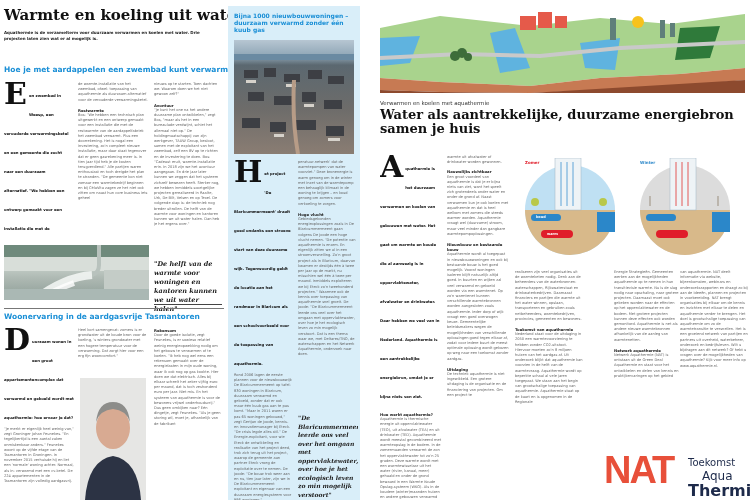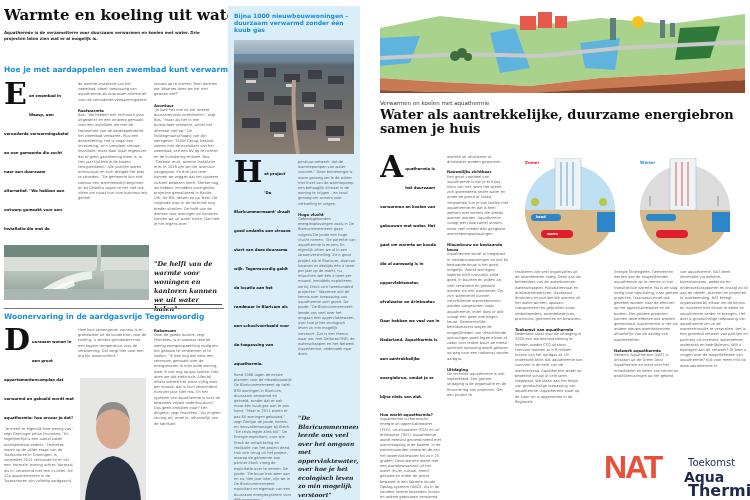--- a/index.html
+++ b/index.html
@@ -47,21 +47,21 @@
     <path d="M88 30 Q60 32 30 55" stroke="#f2f5f3" stroke-width="8" fill="none" opacity="0.9"></path>
     <path d="M70 38 Q50 45 35 55" stroke="#ffffff" stroke-width="6" fill="none" opacity="0.8"></path>
     <rect x="100" y="25" width="45" height="30" fill="#c4ccc7"></rect>
     <rect x="0" y="44" width="145" height="11" fill="#aab8b4"></rect>
   </svg>
 </div>
 <div class="abs quote" style="left:154px;top:260px;width:70px;font-size:6.5px;line-height:9px">"De helft van de warmte voor woningen en kantoren kunnen we uit water halen"</div>
 <div class="abs" style="left:154px;top:304px;width:68px;height:1px;background:#444"></div>
 <div class="abs" style="left:4px;top:308px;width:220px;height:1px;background:#777"></div>
 
-<div class="abs h2" style="left:4px;top:312px;white-space:nowrap">Woonervaring in de aardgasvrije Tegenwoordig</div>
+<div class="abs h2" style="left:4px;top:312px;white-space:nowrap">Woonervaring in de aardgasvrije Tasmantoren</div>
 <div class="col" style="left:4px;top:328px;width:70px;height:172px">
   <span class="dropcap">D</span>
   <span class="lead">uurzaam wonen in een groot appartementencomplex dat verwarmd en gekoeld wordt met aquathermie: hoe ervaar je dat?</span>
   <div class="txt" style="margin-top:4px;clear:both">"Je merkt er eigenlijk heel weinig van," zegt Groninger Johan Feunekes. "En tegelijkertijd is een aantal zaken onmiskenbaar anders." Feunekes woont op de vijfde etage van de Tasmantoren in Groningen. In november 2015 verhuisde hij en liet een 'normale' woning achter. Normaal, als in: verwarmd met een cv-ketel. De 224 appartementen in de Tasmantoren zijn volledig aardgasvrij.</div>
 </div>
 <div class="col" style="left:78px;top:328px;width:70px;height:30px">
   <div class="txt">Heel kort samengevat: zomers is er grondwater uit de koude bron voor de koeling, 's winters grondwater met een hogere temperatuur voor de verwarming. Dat zorgt hier voor een erg fijn wooncomfort."</div>
 </div>
 <div class="abs" style="left:80px;top:378px;width:66px;height:122px;background:#e6e6e4;overflow:hidden">
   <svg width="66" height="122" viewBox="0 0 66 122">
@@ -207,17 +207,17 @@
 <div class="col" style="left:614px;top:270px;width:66px;height:150px">
   <div class="txt">Energie Strategieën. Gemeenten werken aan de mogelijkheden aquathermie op te nemen in hun transitievisie warmte. Nu is de slag nodig naar opschaling, naar grotere projecten. Daarnaast moet ook gekeken worden naar de effecten op het oppervlaktewater en de bodem. Met grotere projecten kunnen deze effecten ook worden gemonitord. Aquathermie is net als andere nieuwe warmtebronnen afhankelijk van de aanleg van warmtenetten.</div>
   <div class="sub" style="margin-top:5px">Netwerk aquathermie</div>
   <div class="txt">Netwerk Aquathermie (NAT) is ontstaan uit de Green Deal Aquathermie en staat voor het ontwikkelen en delen van kennis en praktijkervaringen op het gebied</div>
 </div>
 <div class="col" style="left:680px;top:270px;width:68px;height:150px">
   <div class="txt">van aquathermie. NAT deelt informatie via website, bijeenkomsten, webinars en onderzoeksrapporten en draagt zo bij aan de ideeën, plannen en projecten in voorbereiding. NAT brengt organisaties bij elkaar om de kennis en inzichten met elkaar te delen en aquathermie verder te brengen. Het doel is grootschalige toepassing van aquathermie om zo de warmtetransitie te versnellen. Het is een groeiend netwerk van partijen en partners uit overheid, waterbeheer, onderzoek en bedrijfsleven. Wilt u bijdragen aan dit netwerk? Of hebt u vragen over de mogelijkheden van aquathermie? Kijk voor meer info op www.aquathermie.nl.</div>
 </div>
 
 <div class="abs" style="left:604px;top:455px;width:146px;height:42px">
-  <span class="abs" style="left:0;top:-6px;font-size:32px;font-weight:bold;color:#e8503a;letter-spacing:-2px;font-family:'Liberation Sans',sans-serif">NAT</span>
+  <span class="abs" style="left:0;top:-6px;font-size:38px;font-weight:bold;color:#e8503a;letter-spacing:-2px;font-family:'Liberation Sans',sans-serif">NAT</span>
   <span class="abs" style="left:84px;top:2px;font-size:10px;color:#1d2a4a">Toekomst</span>
-  <span class="abs" style="left:80px;top:14px;font-size:14px;font-weight:bold;color:#1d2a4a">Aqua</span>
+  <span class="abs" style="left:98px;top:14px;font-size:12px;font-weight:normal;color:#1d2a4a">Aqua</span>
   <span class="abs" style="left:84px;top:26px;font-size:16px;font-weight:bold;color:#1d2a4a">Thermie</span>
 </div>
 
 </body></html>

